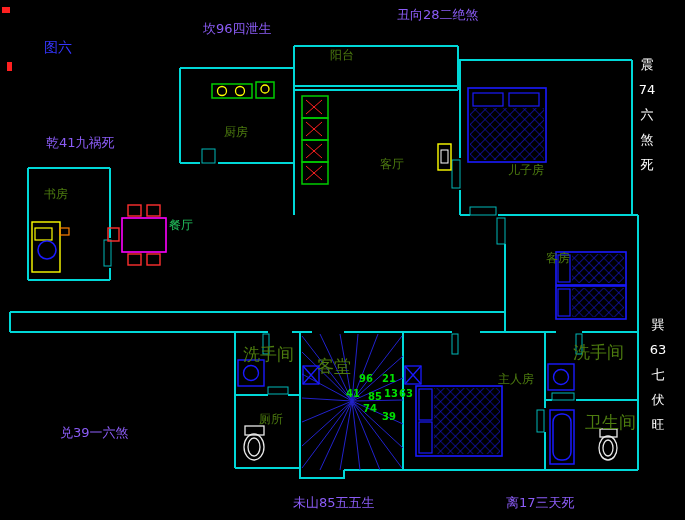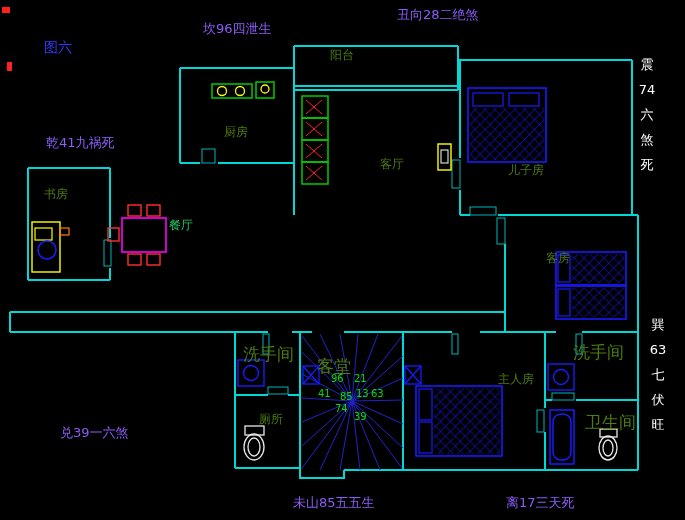--- a/index.html
+++ b/index.html
@@ -3,21 +3,21 @@
 <meta charset="utf-8">
 <style>
   html,body{margin:0;padding:0;background:#000;}
   .canvas{position:relative;width:685px;height:520px;background:#000;overflow:hidden;
           font-family:"DejaVu Sans",sans-serif;}
   .canvas svg{position:absolute;left:0;top:0;}
   .lbl{position:absolute;white-space:nowrap;font-size:12px;line-height:1.1;}
   .w{color:#8b5cf6;font-size:13px;}
   .c{color:#4d7c0f;}
   .m{color:#22c55e;}
-  .g{color:#00e000;font-size:10px;font-weight:normal;}
+  .g{color:#00e000;font-size:10px;font-weight:bold;margin-left:28px;}
   .b{color:#3535ff;font-weight:normal;font-size:14px;}
   .s11{font-size:17px;}
   .vert{position:absolute;width:28px;text-align:center;color:#fff;font-size:13px;line-height:25px;}
 </style>
 </head>
 <body>
 
 <div class="canvas">
 
   <svg width="685" height="520" viewBox="0 0 685 520">

